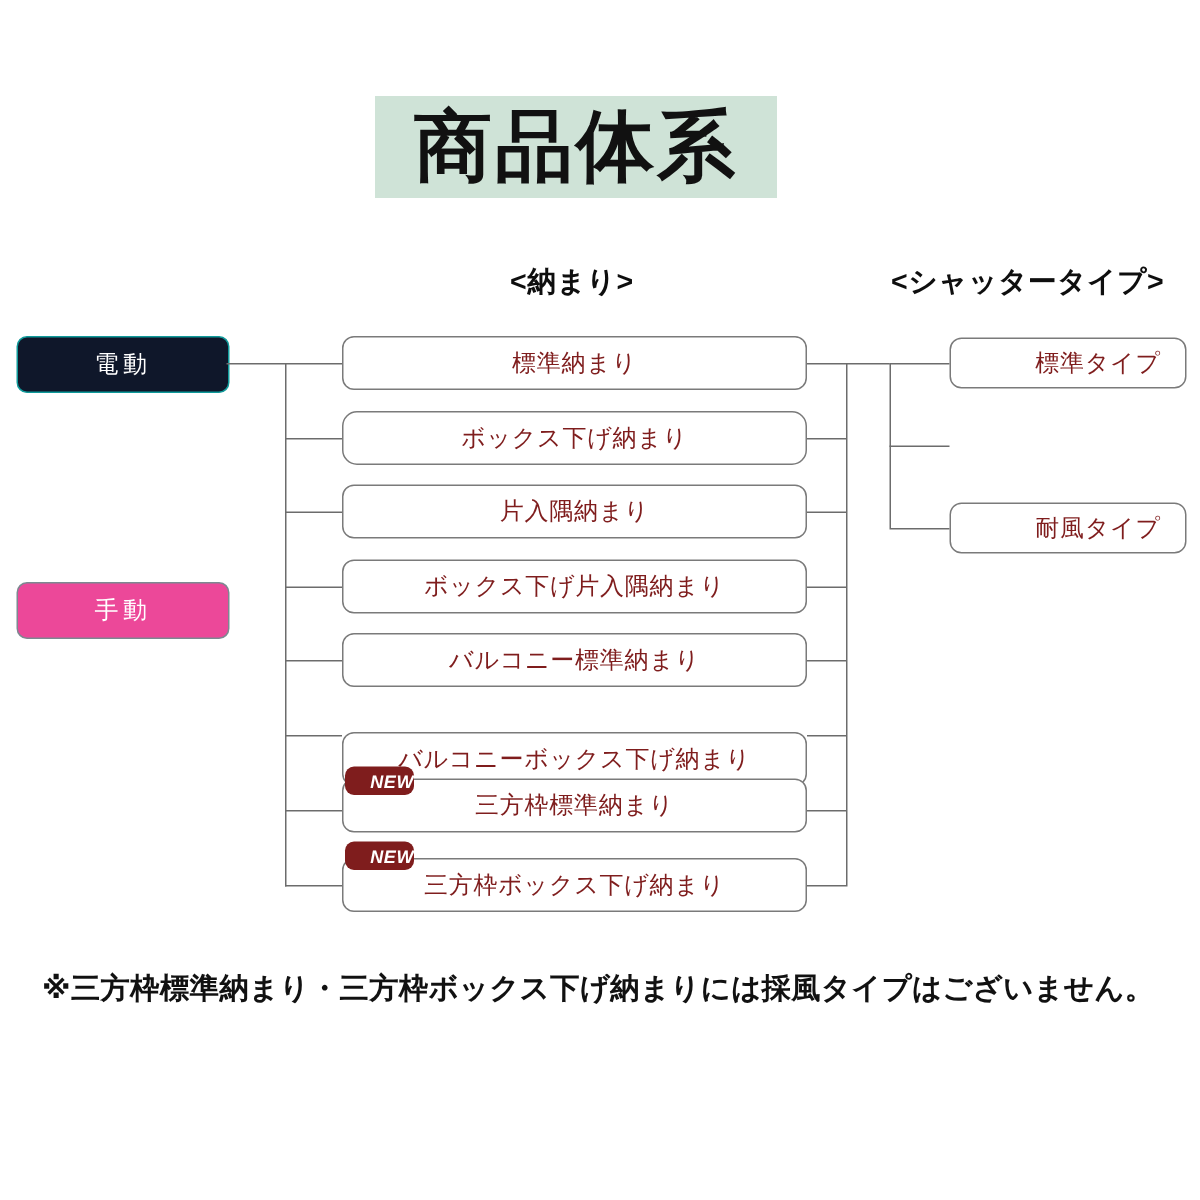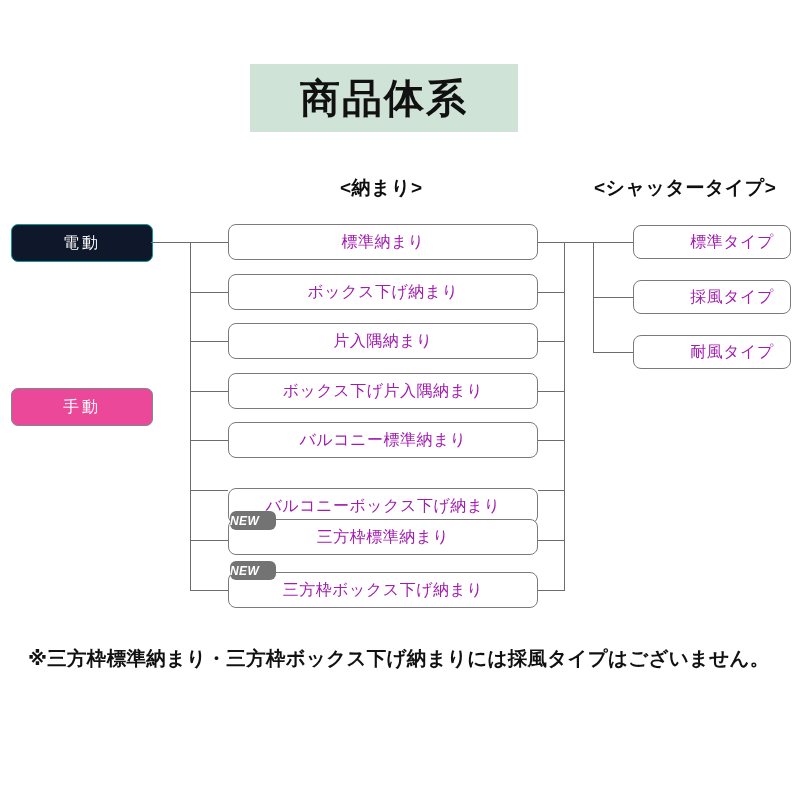--- a/index.html
+++ b/index.html
@@ -26,21 +26,21 @@
     left: 250px;
     top: 64px;
     width: 268px;
     height: 68px;
     background: #cfe3d7;
     display: flex;
     align-items: center;
     justify-content: center;
   }
   .title-banner .title-text {
-    font-size: 40px;
+    font-size: 52px;
     font-weight: bold;
     letter-spacing: 2px;
     color: #111111;
     line-height: 1;
   }
 
   
   .col-header {
     position: absolute;
     font-size: 19px;
@@ -89,46 +89,46 @@
   .node {
     position: absolute;
     box-sizing: border-box;
     background: #ffffff;
     border: 1px solid #7a7a7a;
     border-radius: 8px;
     display: flex;
     align-items: center;
     justify-content: center;
     font-size: 16px;
-    color: #a21caf;
+    color: #7f1d1d;
     letter-spacing: 0.5px;
     white-space: nowrap;
   }
   .node-osamari {
     left: 228px;
     width: 310px;
     height: 36px;
   }
   .node-shutter {
     left: 633px;
     width: 158px;
     height: 34px;
     padding-left: 40px;
   }
 
   
   .new-badge {
     position: absolute;
     width: 46px;
     height: 19px;
-    background: #737373;
+    background: #7f1d1d;
     border-radius: 6px;
     display: flex;
     align-items: center;
-    justify-content: flex-start;
+    justify-content: flex-end;
     font-size: 12px;
     font-weight: bold;
     font-style: italic;
     color: #ffffff;
     letter-spacing: 0.4px;
     z-index: 5;
   }
 
   
   #footnote {
@@ -189,21 +189,21 @@
 
   <div class="line v" style="left:593px; top:242px; height:110px;"></div>
 
   <div class="line h" style="left:593px; top:242px; width:40px;"></div>
   <div class="line h" style="left:593px; top:297px; width:40px;"></div>
   <div class="line h" style="left:593px; top:352px; width:40px;"></div>
 
   <div class="node node-osamari" style="top:224px;">
     <span>標準納まり</span>
   </div>
-  <div class="node node-osamari" style="top:274px;">
+  <div class="node node-osamari" style="top:274px;border-radius:10px;">
     <span>ボックス下げ納まり</span>
   </div>
   <div class="node node-osamari" style="top:323px;">
     <span>片入隅納まり</span>
   </div>
   <div class="node node-osamari" style="top:373px;">
     <span>ボックス下げ片入隅納まり</span>
   </div>
   <div class="node node-osamari" style="top:422px;">
     <span>バルコニー標準納まり</span>
@@ -221,22 +221,19 @@
   <div class="new-badge" style="left:230px; top:511px;">
     <span>NEW</span>
   </div>
   <div class="new-badge" style="left:230px; top:561px;">
     <span>NEW</span>
   </div>
 
   <div class="node node-shutter" style="top:225px;">
     <span>標準タイプ</span>
   </div>
-  <div class="node node-shutter" style="top:280px;">
-    <span>採風タイプ</span>
-  </div>
   <div class="node node-shutter" style="top:335px;">
     <span>耐風タイプ</span>
   </div>
 
   <div id="footnote">※三方枠標準納まり・三方枠ボックス下げ納まりには採風タイプはございません。</div>
 
 </div>
 
 </body></html>

